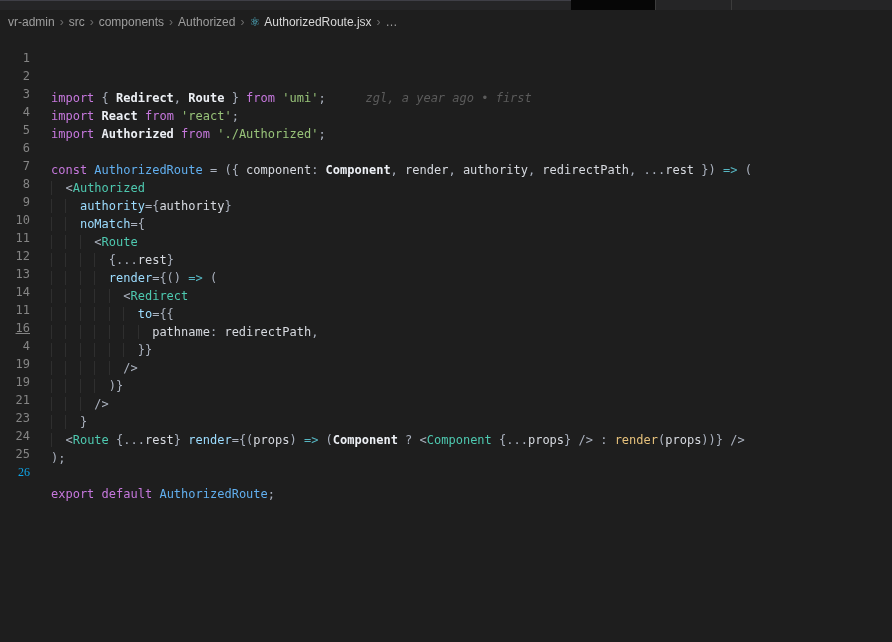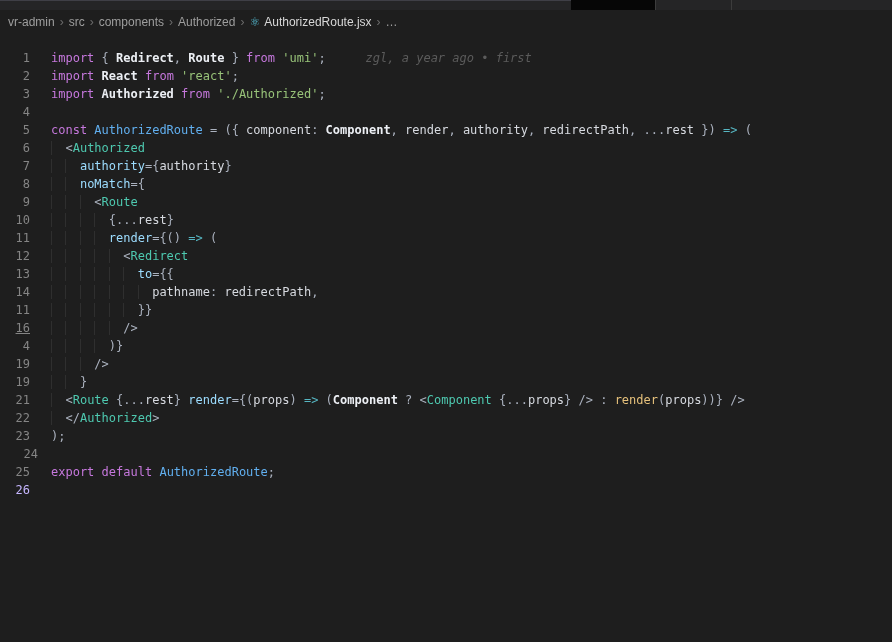--- a/index.html
+++ b/index.html
@@ -42,21 +42,21 @@
     line-height: 18px;
     font-family: "DejaVu Sans Mono", "Liberation Mono", monospace;
   }
   .line { display: flex; white-space: pre; height: 18px; }
   .ln {
     flex: none;
     width: 30px;
     text-align: right;
     user-select: none;
   }
-  .code { margin-left: 21px; }
+  .code { margin-left: 21px; margin-top: 40px; }
   .indent { box-shadow: inset 1px 0 0 rgba(255,255,255,0.08); }
   .tok-idb { font-weight: bold; }
   .blame { font-style: italic; margin-left: 40px; }
 </style>
 </head>
 <body style="background: rgb(30, 30, 30);">
 
 <div class="screen">
 
   <div class="tabbar" style="background: rgb(37, 37, 38);">
@@ -95,20 +95,19 @@
       <div class="line"><span class="ln" style="color: rgb(133, 133, 133);">11</span><span class="code"><span class="indent">  </span><span class="indent">  </span><span class="indent">  </span><span class="indent">  </span><span class="tok tok-attr" style="color: rgb(156, 220, 254);">render</span><span class="tok tok-pun" style="color: rgb(171, 178, 191);">={() </span><span class="tok tok-arrow" style="color: rgb(86, 182, 194);">=&gt;</span><span class="tok tok-pun" style="color: rgb(171, 178, 191);"> (</span></span></div>
       <div class="line"><span class="ln" style="color: rgb(133, 133, 133);">12</span><span class="code"><span class="indent">  </span><span class="indent">  </span><span class="indent">  </span><span class="indent">  </span><span class="indent">  </span><span class="tok tok-pun" style="color: rgb(171, 178, 191);">&lt;</span><span class="tok tok-tag" style="color: rgb(78, 201, 176);">Redirect</span></span></div>
       <div class="line"><span class="ln" style="color: rgb(133, 133, 133);">13</span><span class="code"><span class="indent">  </span><span class="indent">  </span><span class="indent">  </span><span class="indent">  </span><span class="indent">  </span><span class="indent">  </span><span class="tok tok-attr" style="color: rgb(156, 220, 254);">to</span><span class="tok tok-pun" style="color: rgb(171, 178, 191);">={{</span></span></div>
       <div class="line"><span class="ln" style="color: rgb(133, 133, 133);">14</span><span class="code"><span class="indent">  </span><span class="indent">  </span><span class="indent">  </span><span class="indent">  </span><span class="indent">  </span><span class="indent">  </span><span class="indent">  </span><span class="tok tok-id" style="color: rgb(215, 218, 224);">pathname</span><span class="tok tok-pun" style="color: rgb(171, 178, 191);">: </span><span class="tok tok-id" style="color: rgb(215, 218, 224);">redirectPath</span><span class="tok tok-pun" style="color: rgb(171, 178, 191);">,</span></span></div>
       <div class="line"><span class="ln" style="color: rgb(133, 133, 133);">11</span><span class="code"><span class="indent">  </span><span class="indent">  </span><span class="indent">  </span><span class="indent">  </span><span class="indent">  </span><span class="indent">  </span><span class="tok tok-pun" style="color: rgb(171, 178, 191);">}}</span></span></div>
       <div class="line"><span class="ln" style="color: rgb(133, 133, 133); text-decoration: underline;">16</span><span class="code"><span class="indent">  </span><span class="indent">  </span><span class="indent">  </span><span class="indent">  </span><span class="indent">  </span><span class="tok tok-pun" style="color: rgb(171, 178, 191);">/&gt;</span></span></div>
       <div class="line"><span class="ln" style="color: rgb(133, 133, 133);">4</span><span class="code"><span class="indent">  </span><span class="indent">  </span><span class="indent">  </span><span class="indent">  </span><span class="tok tok-pun" style="color: rgb(171, 178, 191);">)}</span></span></div>
       <div class="line"><span class="ln" style="color: rgb(133, 133, 133);">19</span><span class="code"><span class="indent">  </span><span class="indent">  </span><span class="indent">  </span><span class="tok tok-pun" style="color: rgb(171, 178, 191);">/&gt;</span></span></div>
       <div class="line"><span class="ln" style="color: rgb(133, 133, 133);">19</span><span class="code"><span class="indent">  </span><span class="indent">  </span><span class="tok tok-pun" style="color: rgb(171, 178, 191);">}</span></span></div>
       <div class="line"><span class="ln" style="color: rgb(133, 133, 133);">21</span><span class="code"><span class="indent">  </span><span class="tok tok-pun" style="color: rgb(171, 178, 191);">&lt;</span><span class="tok tok-tag" style="color: rgb(78, 201, 176);">Route</span><span class="tok tok-pun" style="color: rgb(171, 178, 191);"> {...</span><span class="tok tok-id" style="color: rgb(215, 218, 224);">rest</span><span class="tok tok-pun" style="color: rgb(171, 178, 191);">} </span><span class="tok tok-attr" style="color: rgb(156, 220, 254);">render</span><span class="tok tok-pun" style="color: rgb(171, 178, 191);">={(</span><span class="tok tok-id" style="color: rgb(215, 218, 224);">props</span><span class="tok tok-pun" style="color: rgb(171, 178, 191);">) </span><span class="tok tok-arrow" style="color: rgb(86, 182, 194);">=&gt;</span><span class="tok tok-pun" style="color: rgb(171, 178, 191);"> (</span><span class="tok tok-idb" style="color: rgb(236, 239, 244);">Component</span><span class="tok tok-pun" style="color: rgb(171, 178, 191);"> ? </span><span class="tok tok-pun" style="color: rgb(171, 178, 191);">&lt;</span><span class="tok tok-tag" style="color: rgb(78, 201, 176);">Component</span><span class="tok tok-pun" style="color: rgb(171, 178, 191);"> {...</span><span class="tok tok-id" style="color: rgb(215, 218, 224);">props</span><span class="tok tok-pun" style="color: rgb(171, 178, 191);">} /&gt; : </span><span class="tok tok-fny" style="color: rgb(229, 192, 123);">render</span><span class="tok tok-pun" style="color: rgb(171, 178, 191);">(</span><span class="tok tok-id" style="color: rgb(215, 218, 224);">props</span><span class="tok tok-pun" style="color: rgb(171, 178, 191);">))} /&gt;</span></span></div>
-      <div class="line"><span class="ln" style="color: rgb(133, 133, 133);">22</span><span class="code"><span class="indent">  </span><span class="tok tok-pun" style="color: rgb(171, 178, 191);">&lt;/</span><span class="tok tok-tag" style="color: rgb(78, 201, 176);">Authorized</span><span class="tok tok-pun" style="color: rgb(171, 178, 191);">&gt;</span></span></div>
       <div class="line"><span class="ln" style="color: rgb(133, 133, 133);">23</span><span class="code"><span class="tok tok-pun" style="color: rgb(171, 178, 191);">);</span></span></div>
-      <div class="line"><span class="ln" style="color: rgb(133, 133, 133); margin-left: 8px;">24</span><span class="code"></span></div>
+      <div class="line"><span class="ln" style="color: rgb(133, 133, 133);">24</span><span class="code"></span></div>
       <div class="line"><span class="ln" style="color: rgb(133, 133, 133);">25</span><span class="code"><span class="tok tok-kw" style="color: rgb(198, 120, 221);">export</span><span class="tok tok-pun" style="color: rgb(171, 178, 191);"> </span><span class="tok tok-kw" style="color: rgb(198, 120, 221);">default</span><span class="tok tok-pun" style="color: rgb(171, 178, 191);"> </span><span class="tok tok-fn" style="color: rgb(97, 175, 239);">AuthorizedRoute</span><span class="tok tok-pun" style="color: rgb(171, 178, 191);">;</span></span></div>
-      <div class="line"><span class="ln" style="color: #c4b5fd;">26</span><span class="code"></span></div>
+      <div class="line"><span class="ln" style="color: #0ea5e9; font-family: Liberation Serif, serif;">26</span><span class="code"></span></div>
     </div>
 
 </div>
 
 </body></html>

